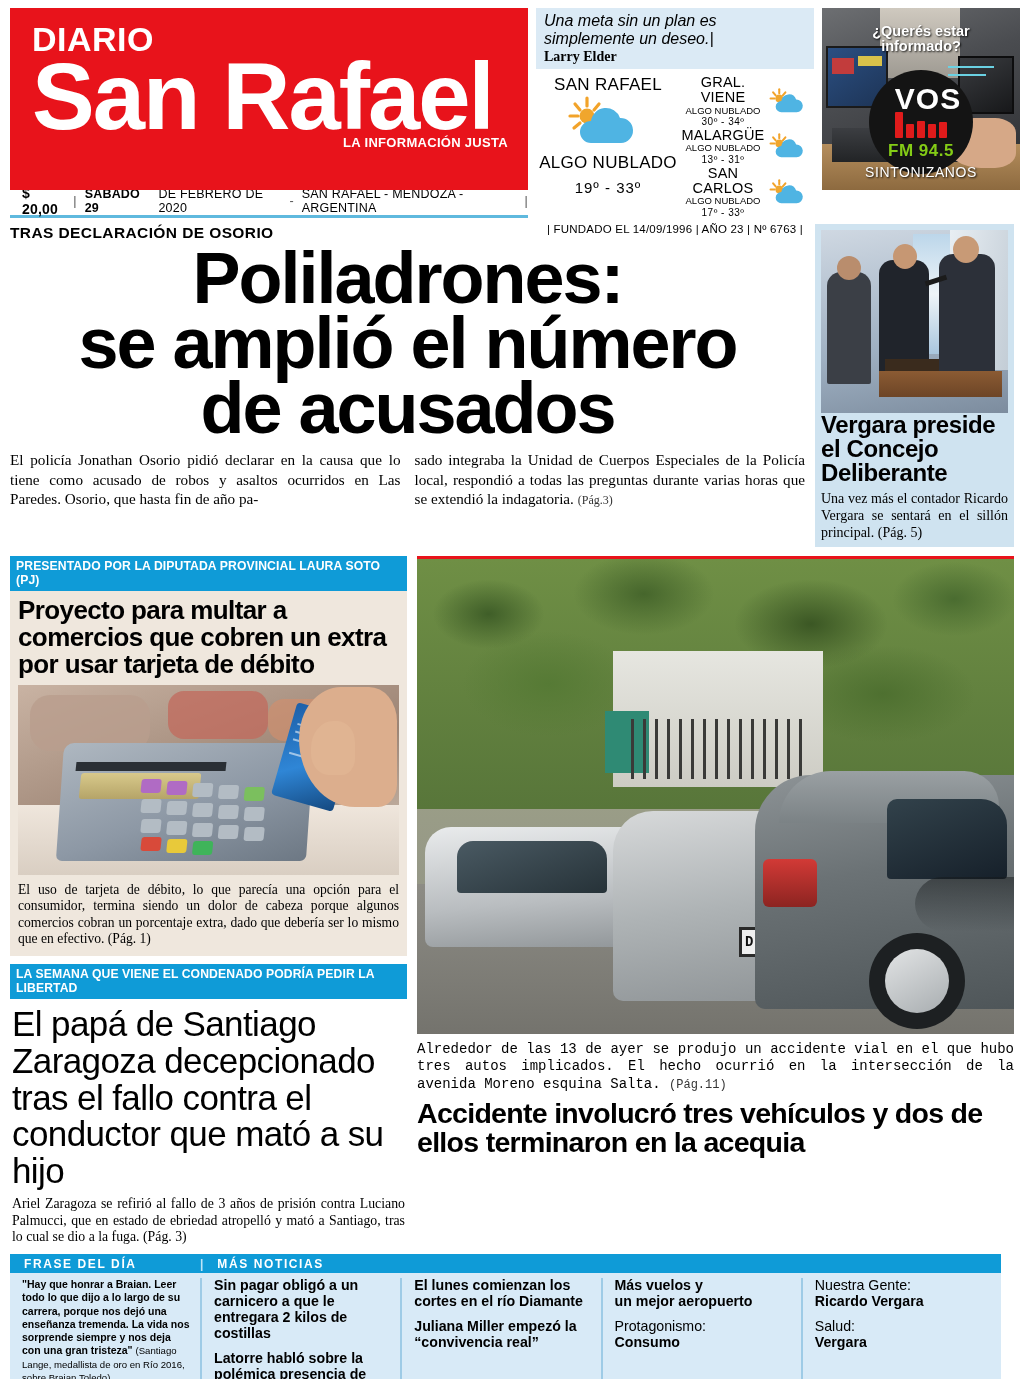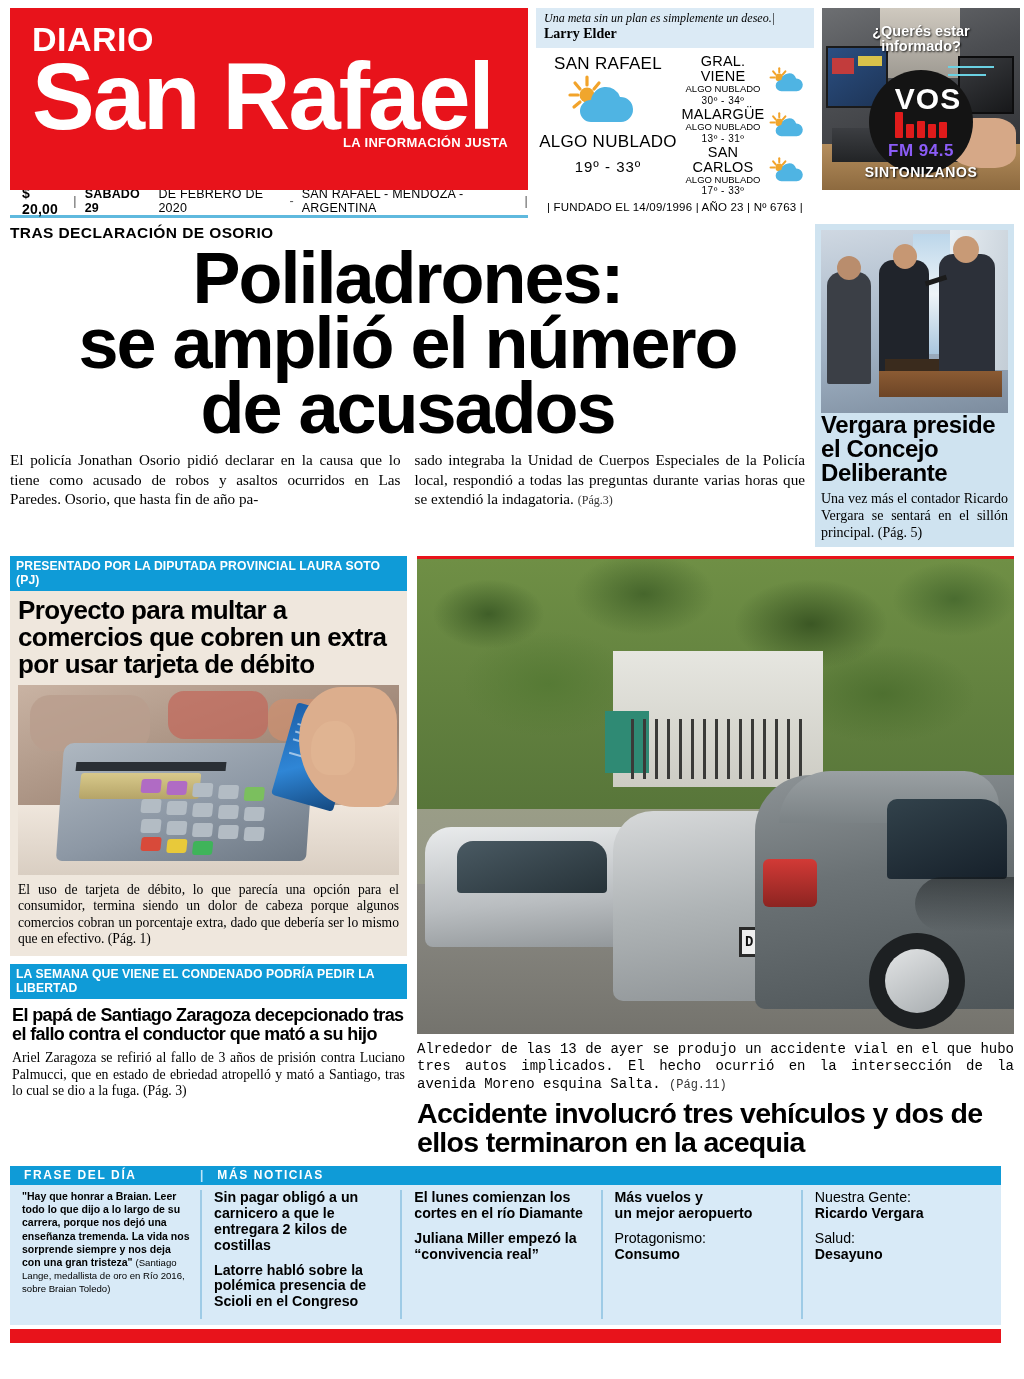--- a/index.html
+++ b/index.html
@@ -32,21 +32,21 @@
   }
 
   
   .weather-box {
     width: 278px; flex: none; position: relative;
     font-family: "Liberation Sans", sans-serif;
   }
   .quote-strip {
     background: #dbeaf5; padding: 4px 6px 5px 8px; min-height: 40px;
   }
-  .quote-text { font-family: Liberation Serif, serif; font-style: italic; font-size: 12px; line-height: 1.15; }
+  .quote-text { font-family: Liberation Sans, sans-serif; font-style: italic; font-size: 16px; line-height: 1.15; }
   .quote-author { font-family: "Liberation Serif", serif; font-weight: bold; font-size: 14px; line-height: 1.1; }
   .weather-grid { display: flex; padding: 4px 2px 0 2px; }
   .w-left { width: 140px; text-align: center; padding-top: 2px; }
   .w-right { flex: 1; padding-top: 2px; }
   .w-city-big { font-size: 17px; letter-spacing: 0.3px; }
   .w-cond-big { font-size: 17px; letter-spacing: 0.3px; margin-top: 2px; }
   .w-temps-big { font-size: 15px; margin-top: 6px; letter-spacing: 1px; text-align: center; }
   .w-item { display: flex; align-items: center; margin-bottom: 1px; }
   .w-item-texts { flex: 1; text-align: center; }
   .w-city-sm { font-size: 14.5px; line-height: 1.05; letter-spacing: 0.2px; }
@@ -82,24 +82,24 @@
     text-shadow: 1px 1px 2px rgba(0,0,0,.85);
   }
   .ra-logo {
     position: absolute; left: 50%; top: 62px; transform: translateX(-50%);
     width: 104px; height: 104px; border-radius: 50%; background: #141414;
     display: flex; flex-direction: column; align-items: center; justify-content: center;
   }
   .ra-logo-vos { color: #fff; font-weight: bold; font-size: 30px; letter-spacing: 1px; line-height: 1; margin-left: 14px; }
   .ra-bars { display: flex; align-items: flex-end; gap: 3px; height: 26px; margin-top: -2px; }
   .ra-bars i { display: block; width: 8px; background: #e01b1b; border-radius: 1px; }
-  .ra-logo-fm { color: #8b5cf6; font-weight: bold; font-size: 17px; letter-spacing: 0.5px; margin-top: 3px; }
+  .ra-logo-fm { color: #84cc16; font-weight: bold; font-size: 17px; letter-spacing: 0.5px; margin-top: 3px; }
   .ra-sint {
     position: absolute; bottom: 10px; left: 0; right: 0; text-align: center;
-    color: #fff; font-weight: bold; font-size: 14px; letter-spacing: 0.6px;
+    color: #fff; font-weight: normal; font-size: 14px; letter-spacing: 0.6px;
     text-shadow: 1px 1px 2px rgba(0,0,0,.9);
     margin-top: 28px;
   }
 
   
   .dateline {
     display: flex; align-items: center; height: 22px;
     font-size: 12.5px; font-weight: bold; width: 518px;
     padding-left: 12px; letter-spacing: 0.2px; gap: 8px;
   }
@@ -196,21 +196,21 @@
   .pp-hand {
     position: absolute; right: 2px; top: 2px; width: 98px; height: 120px;
     background: #dcae8d; border-radius: 45% 30% 20% 60%;
   }
   .pp-fingers { position: absolute; right: 44px; top: 36px; width: 44px; height: 54px; background: #e0b492; border-radius: 50% 40% 30% 40%; }
   .story-caption {
     font-family: "Liberation Serif", serif; font-size: 13.6px;
     line-height: 1.22; margin-top: 7px; text-align: justify;
   }
   .head-black {
-    font-size: 18px; font-weight: bold; line-height: 1.05;
+    font-size: 35px; font-weight: normal; line-height: 1.05;
     letter-spacing: -0.6px; margin-top: 7px;
   }
   .body-serif {
     font-family: "Liberation Serif", serif; font-size: 13.8px;
     line-height: 1.22; margin-top: 6px; text-align: justify;
   }
 
   
   .acc-photo {
     width: 100%; height: 478px; position: relative; overflow: hidden;
@@ -599,20 +599,20 @@
           <span class="strong">Consumo</span>
         </div>
       </div>
       <div class="bb-col">
         <div class="bb-item thin">
           <span>Nuestra Gente:</span>
           <span class="strong">Ricardo Vergara</span>
         </div>
         <div class="bb-item thin">
           <span>Salud:</span>
-          <span class="strong">Desayuno</span>
+          <span class="strong">Vergara</span>
         </div>
       </div>
     </div>
     <div class="bottom-red"></div>
   </div>
 
 </div>
 
 </body></html>

